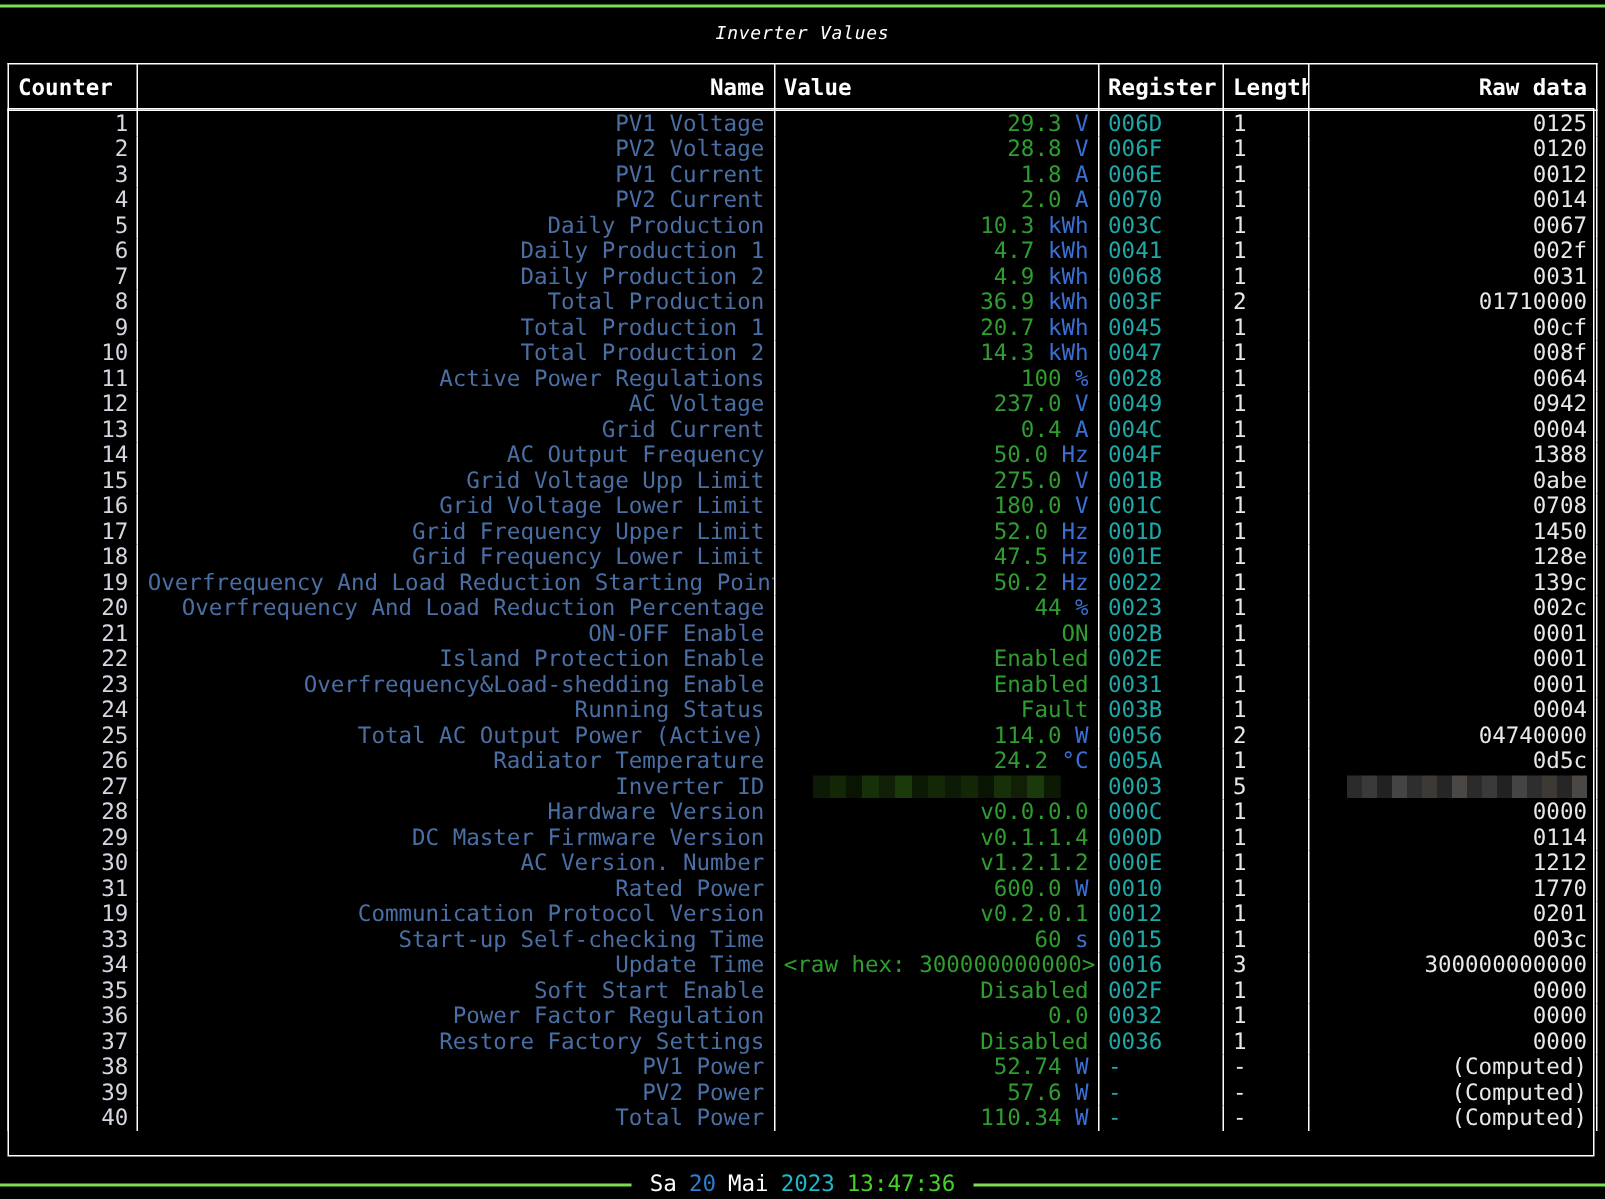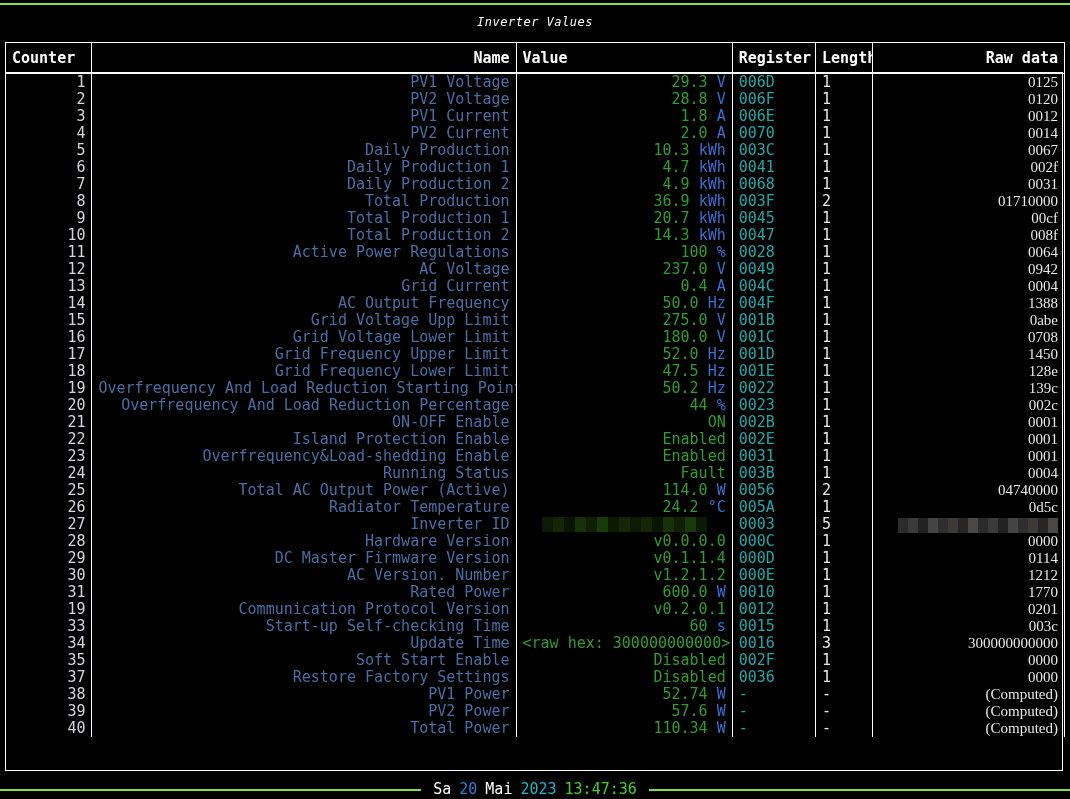--- a/index.html
+++ b/index.html
@@ -129,21 +129,20 @@
   }
   td.length {
     text-align: left;
     color: #e8e8e8;
     padding-left: 6px;
   }
   td.raw {
     text-align: right;
     color: #e8e8e8;
     padding-right: 8px;
-    font-family: Liberation Serif, serif;
   }
 
   
   .blur {
     display: inline-block;
     height: 15px;
     vertical-align: middle;
   }
   .blur-green {
     width: 165px;
@@ -522,20 +521,28 @@
           </tr>
           <tr>
             <td class="counter">35</td>
             <td class="name">Soft Start Enable</td>
             <td class="value"><span>Disabled</span></td>
             <td class="register">002F</td>
             <td class="length">1</td>
             <td class="raw">0000</td>
           </tr>
           <tr>
+            <td class="counter">36</td>
+            <td class="name">Power Factor Regulation</td>
+            <td class="value"><span>0.0</span></td>
+            <td class="register">0032</td>
+            <td class="length">1</td>
+            <td class="raw">0000</td>
+          </tr>
+          <tr>
             <td class="counter">37</td>
             <td class="name">Restore Factory Settings</td>
             <td class="value"><span>Disabled</span></td>
             <td class="register">0036</td>
             <td class="length">1</td>
             <td class="raw">0000</td>
           </tr>
           <tr>
             <td class="counter">38</td>
             <td class="name">PV1 Power</td>

